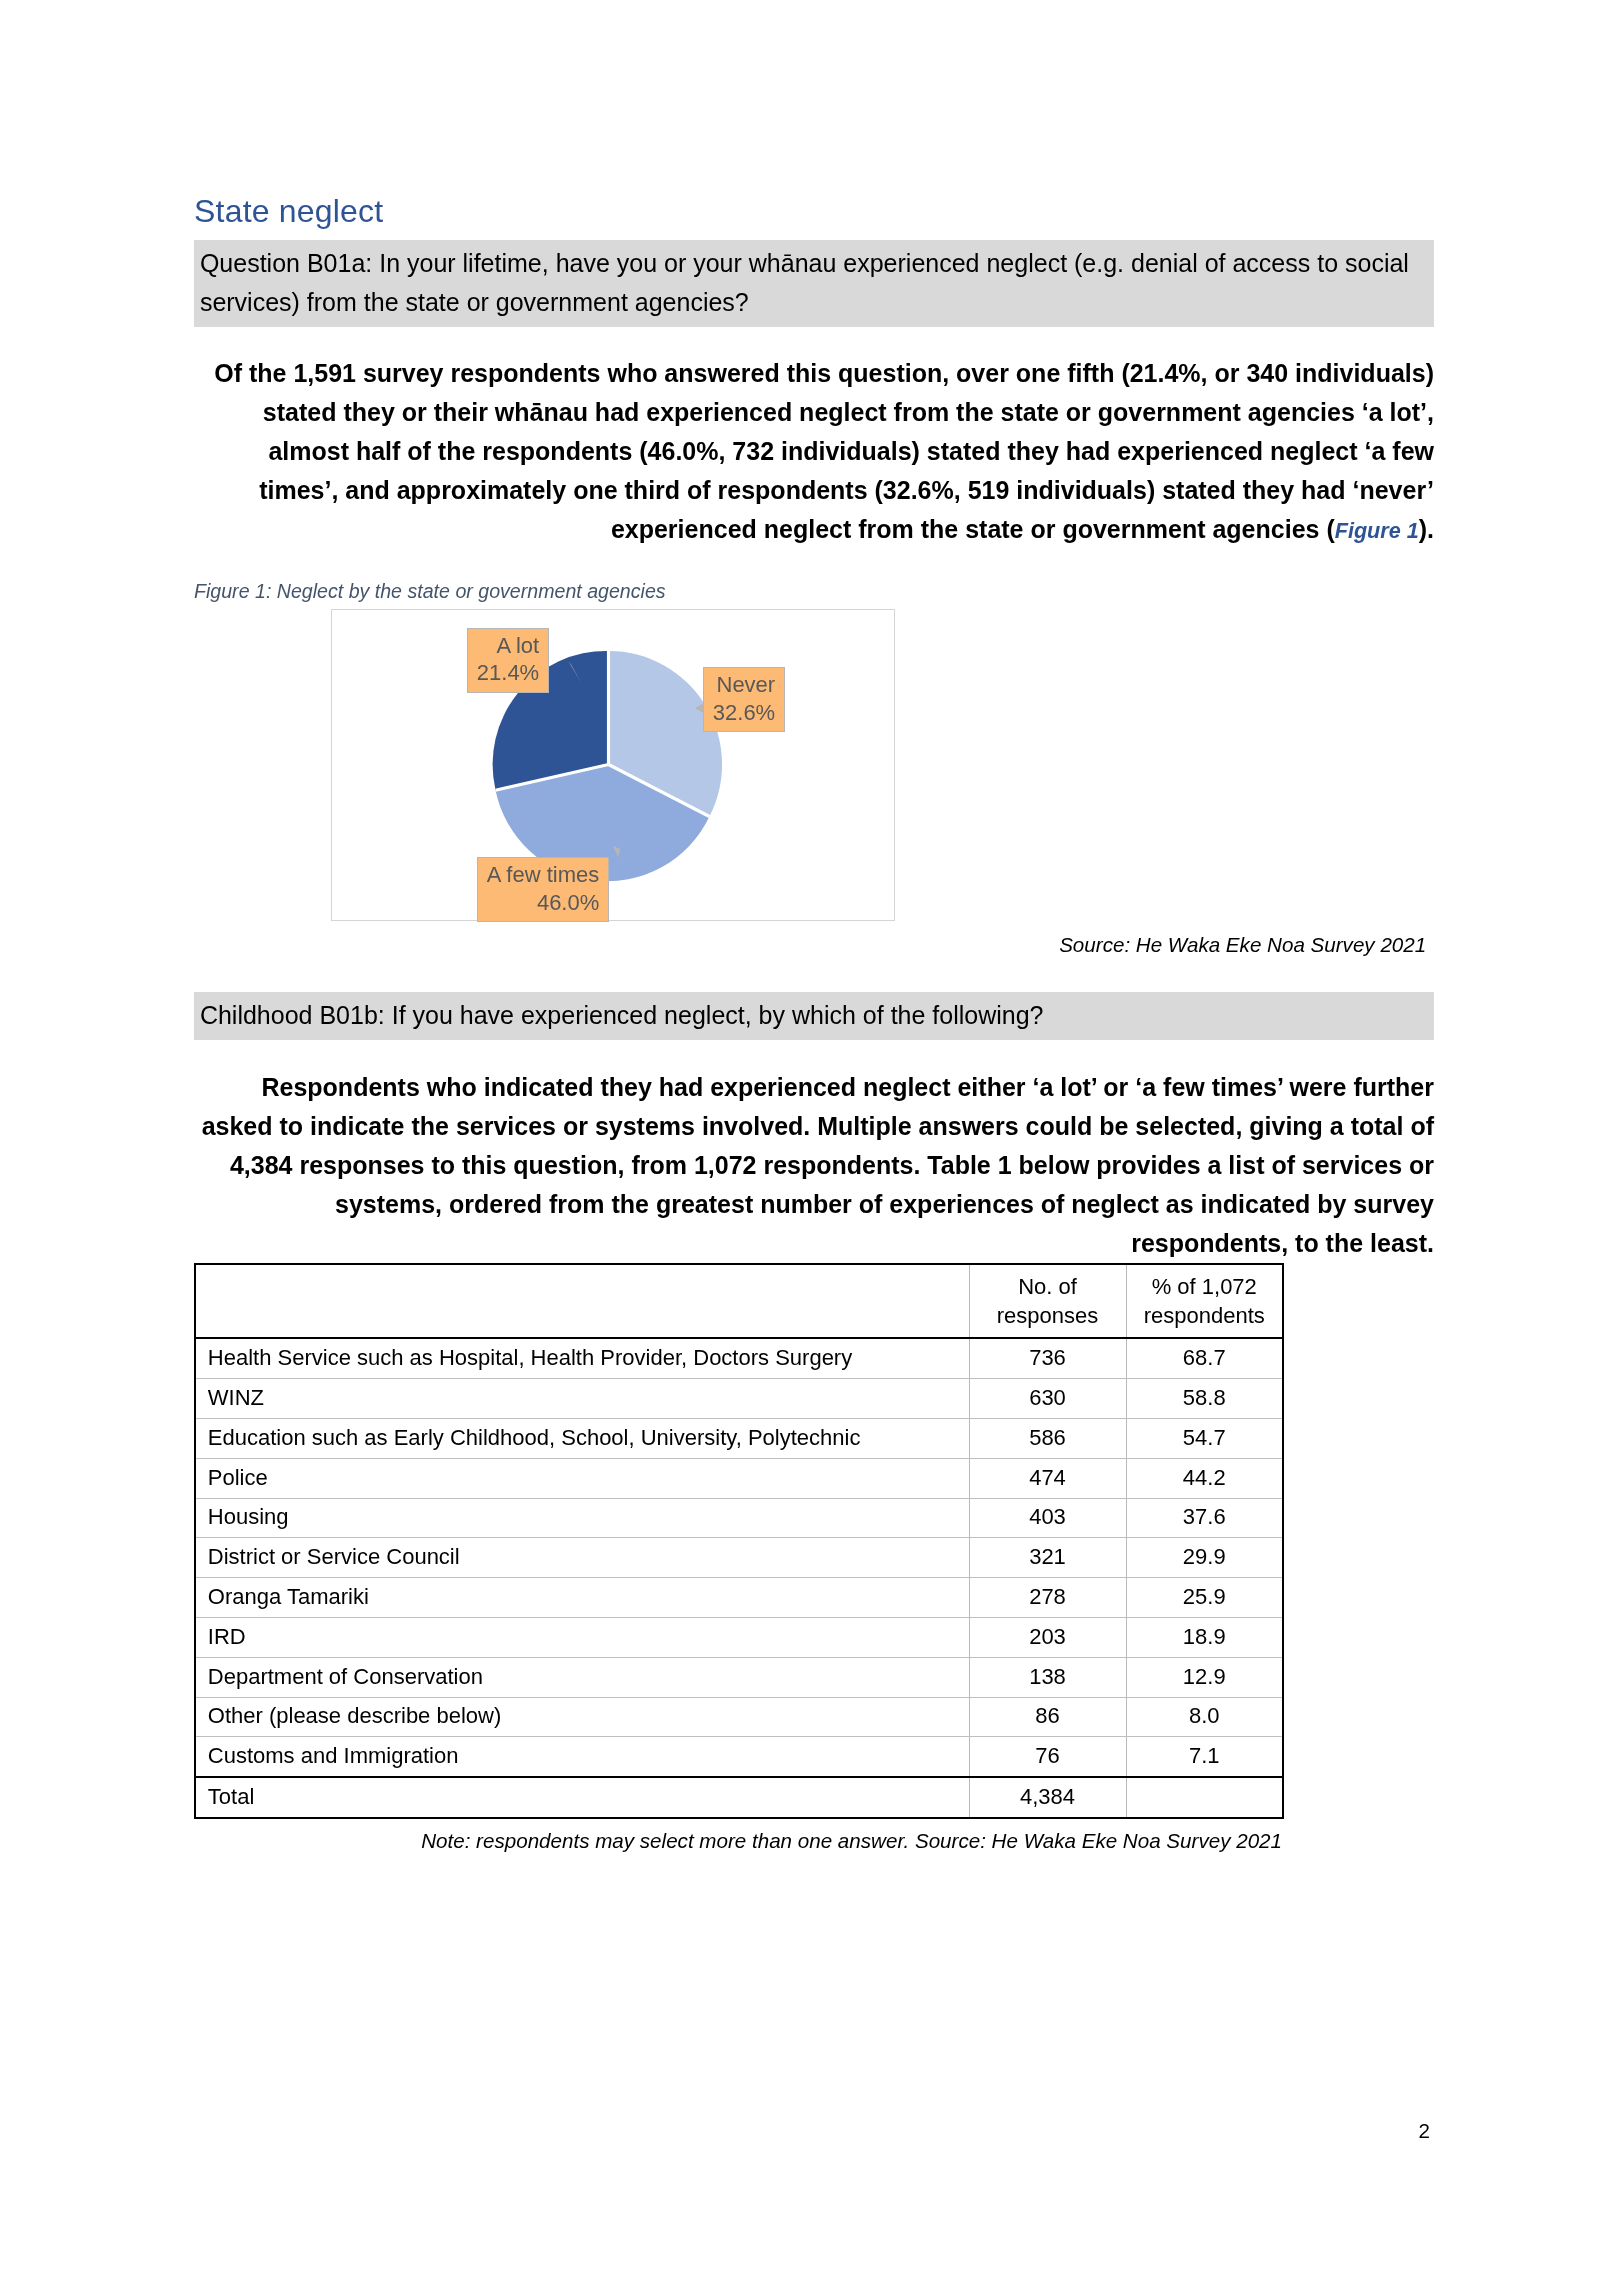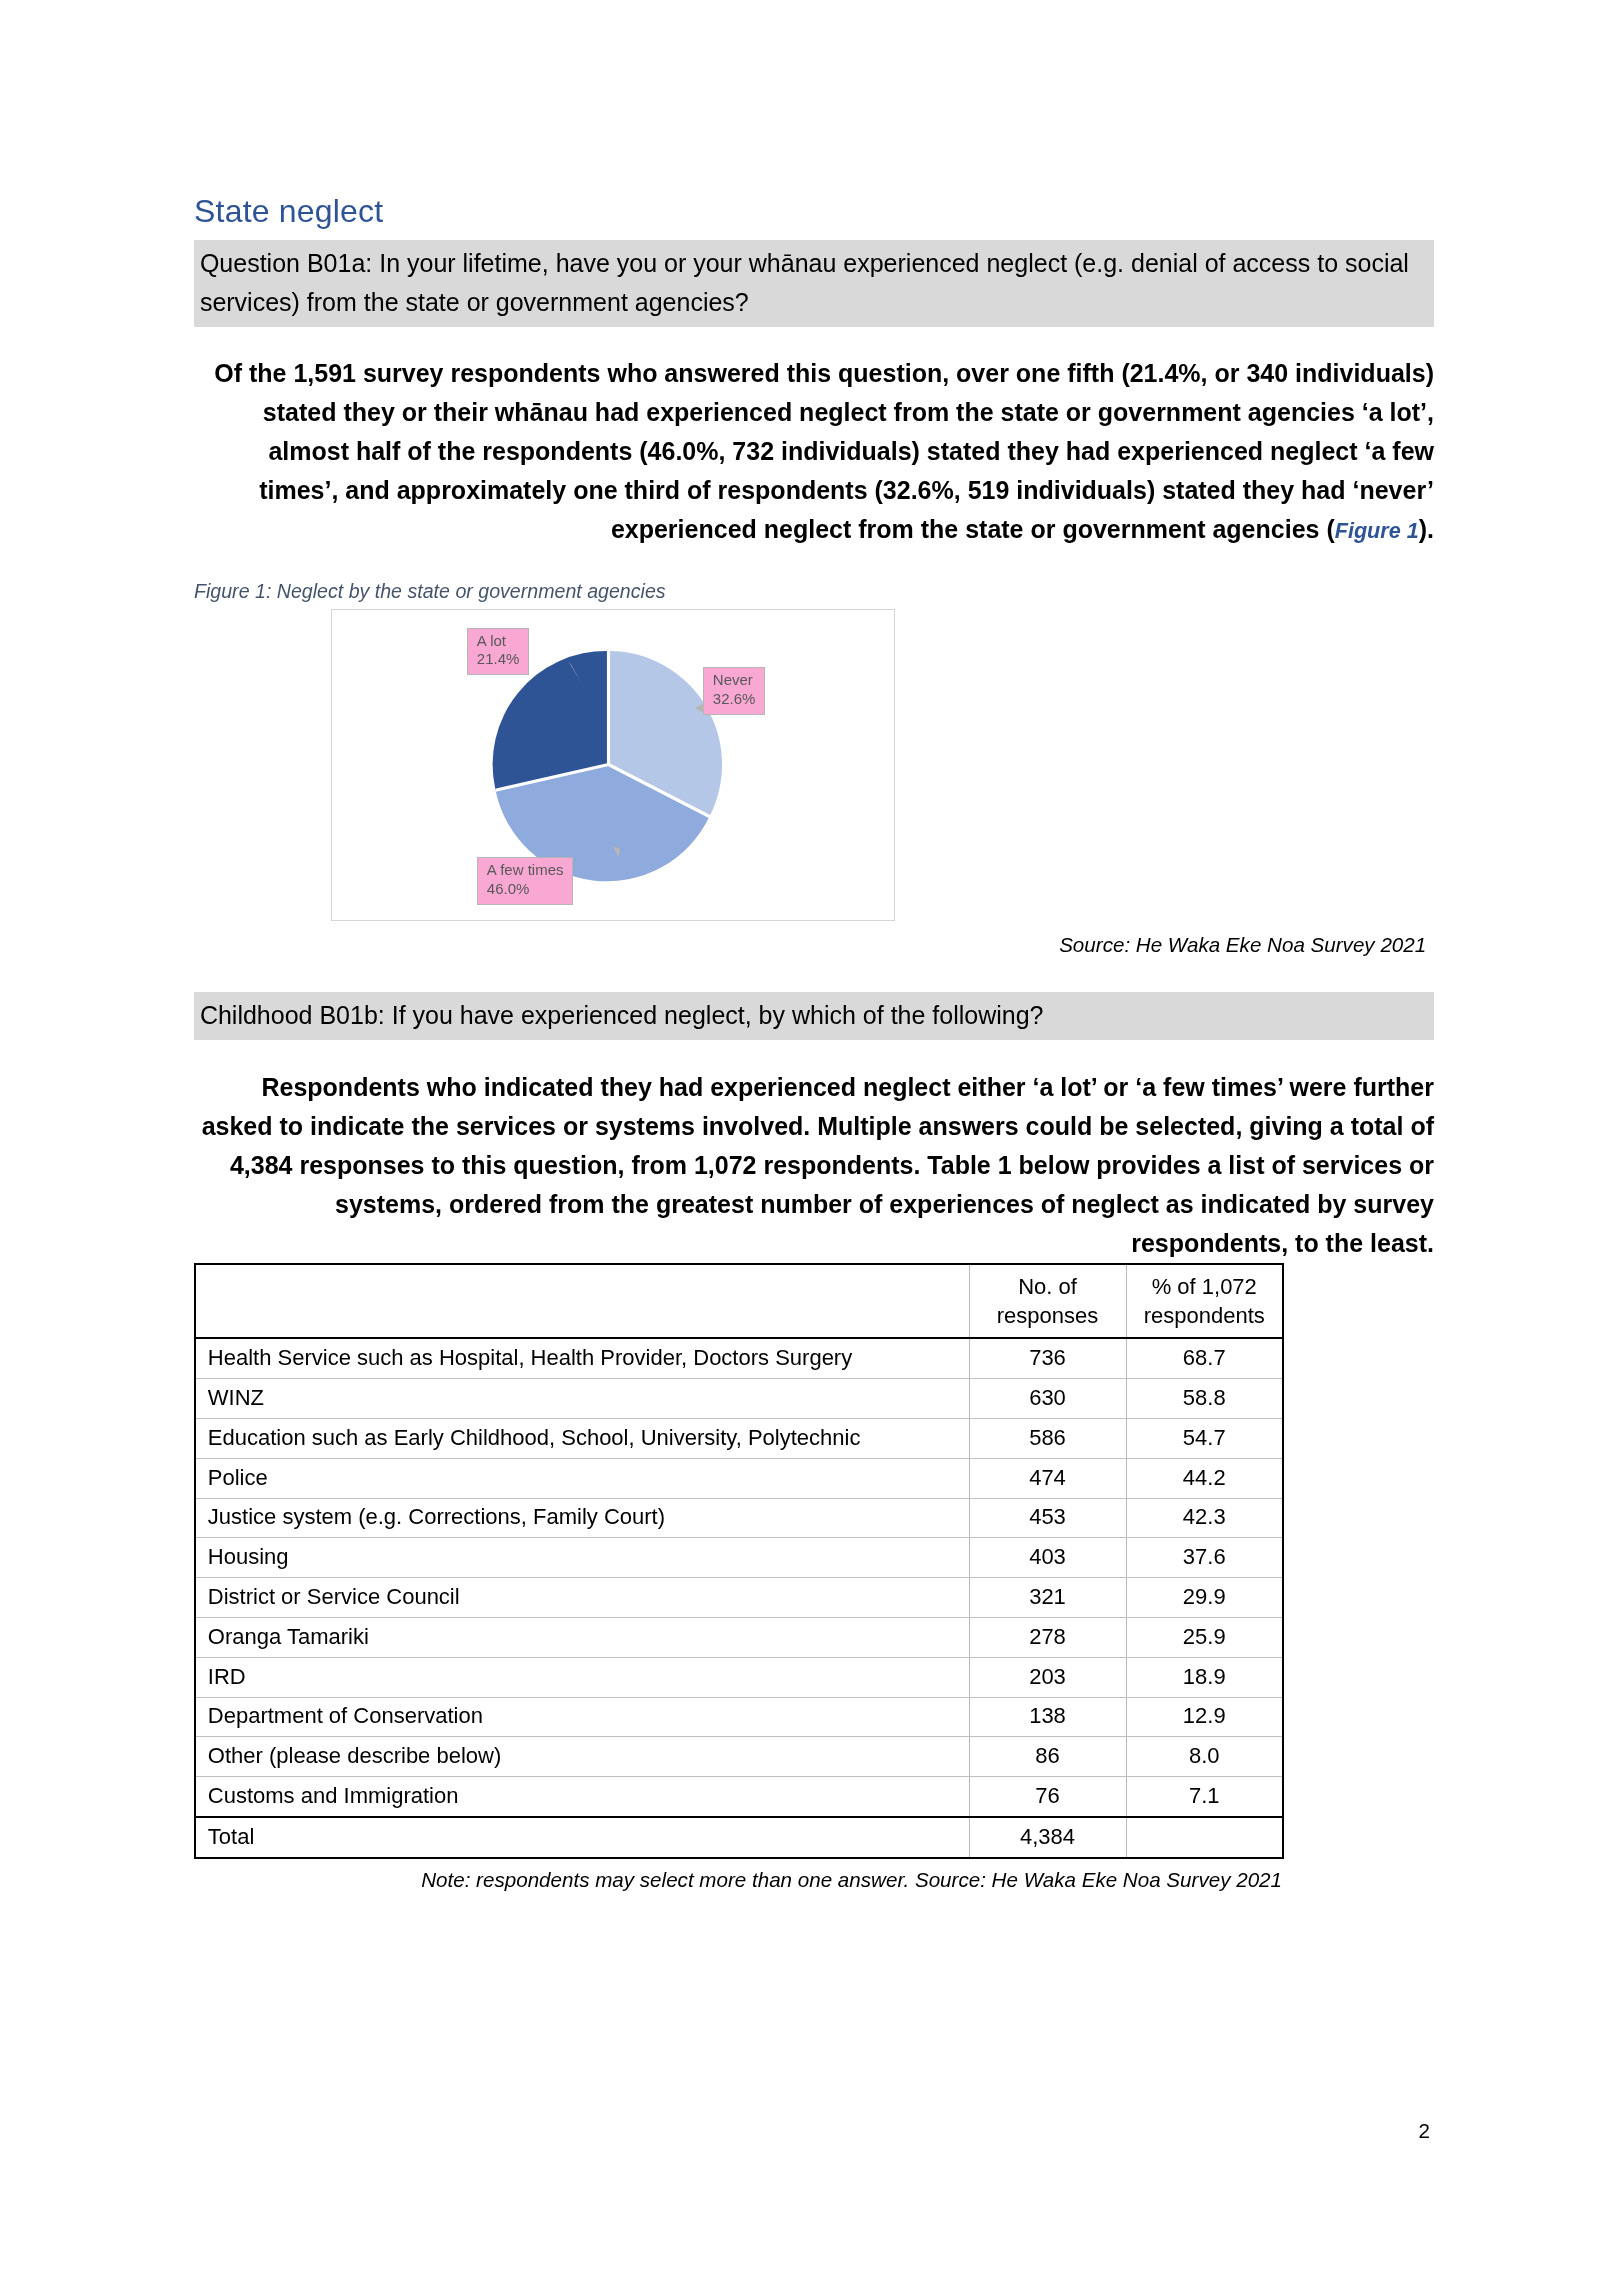--- a/index.html
+++ b/index.html
@@ -80,26 +80,26 @@
     left: 159px;
     top: 37px;
     width: 235px;
     height: 235px;
   }
   .pie-wrap svg { display:block; width:235px; height:235px; }
 
   .callout {
     position: absolute;
     border: 1px solid #b6b6b6;
-    background: #f9a8d4;
+    background: #fdba74;
     color: #585858;
-    font-size: 15px;
+    font-size: 22px;
     line-height: 1.25;
     padding: 2.9px 8.8px 4.9px 8.8px;
-    text-align: left;
+    text-align: right;
     white-space: nowrap;
     box-sizing: border-box;
   }
   .callout .l1 { display:block; }
   .callout .l2 { display:block; }
   .callout-alot  { left: 135px; top: 17.6px; }
   .callout-never { left: 371px; top: 57px; }
   .callout-few   { left: 145px; top: 247px; }
 
   .leader {
@@ -278,25 +278,20 @@
           <td class="label">Education such as Early Childhood, School, University, Polytechnic</td>
           <td class="num">586</td>
           <td class="num last">54.7</td>
         </tr>
         <tr>
           <td class="label">Police</td>
           <td class="num">474</td>
           <td class="num last">44.2</td>
         </tr>
         <tr>
-          <td class="label">Justice system (e.g. Corrections, Family Court)</td>
-          <td class="num">453</td>
-          <td class="num last">42.3</td>
-        </tr>
-        <tr>
           <td class="label">Housing</td>
           <td class="num">403</td>
           <td class="num last">37.6</td>
         </tr>
         <tr>
           <td class="label">District or Service Council</td>
           <td class="num">321</td>
           <td class="num last">29.9</td>
         </tr>
         <tr>

